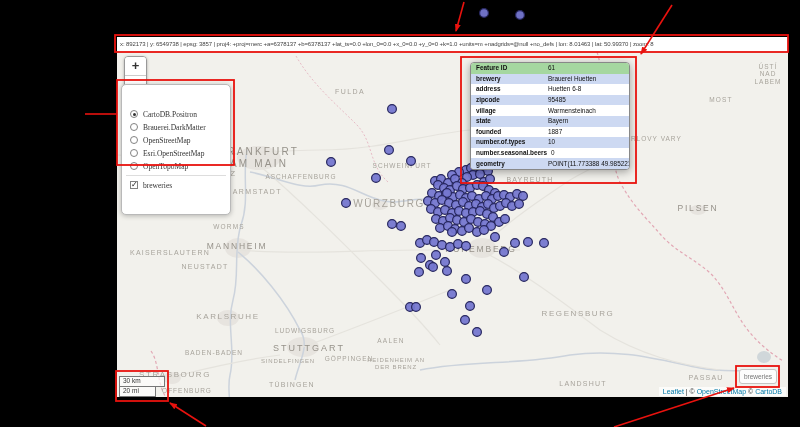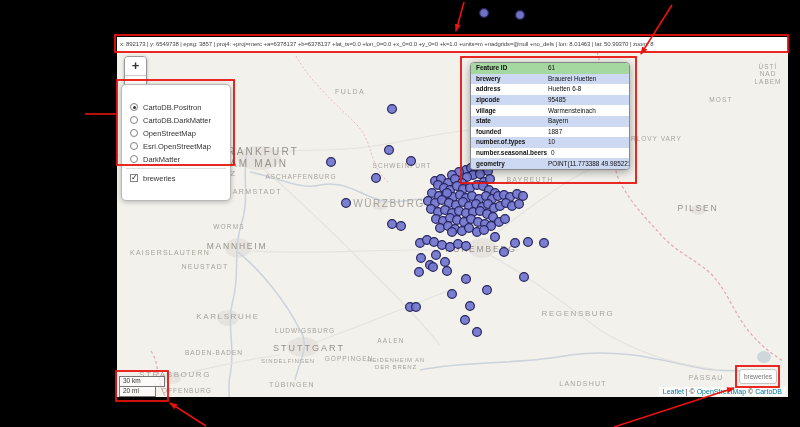--- a/index.html
+++ b/index.html
@@ -20,22 +20,22 @@
   #marker-svg{position:absolute;left:0;top:0;z-index:2;pointer-events:none;}
   #marker-svg circle{pointer-events:auto;cursor:pointer;}
 
   .zoomctl{position:absolute;left:124px;top:56px;width:21px;border:1px solid #999;border-radius:4px;
     overflow:hidden;z-index:3;box-shadow:0 1px 3px rgba(0,0,0,.3);}
   .zoomctl div{height:18px;background:#fff;color:#333;font-size:13px;font-weight:bold;
     text-align:center;line-height:17px;cursor:pointer;}
   .zin{border-bottom:1px solid #ccc;}
 
   .layers-panel{position:absolute;left:121px;top:84px;width:110px;background:#fff;
-    border:1px solid #b9b9b9;border-radius:5px;padding:14px 8px;z-index:3;
-    box-shadow:0 1px 5px rgba(0,0,0,.25);box-sizing:border-box;}
+    border:1px solid #b9b9b9;border-radius:5px;padding:21px 8px;z-index:3;
+    box-shadow:0 1px 5px rgba(0,0,0,.25);box-sizing:border-box;font-family:Liberation Serif, serif;}
   .layer-row{display:flex;align-items:center;height:10px;margin:3px 0;font-size:7.5px;color:#333;cursor:pointer;}
   .radio{width:8px;height:8px;border:1px solid #828282;border-radius:50%;background:#fff;
     display:inline-block;margin-right:5px;position:relative;flex:none;box-sizing:border-box;}
   .radio.on::after{content:"";position:absolute;left:1.5px;top:1.5px;width:3px;height:3px;
     background:#333;border-radius:50%;}
   .checkbox{width:8px;height:8px;border:1px solid #828282;background:#fff;margin-right:5px;flex:none;
     position:relative;box-sizing:border-box;}
   .checkbox.on::after{content:"✓";position:absolute;left:0px;top:-1px;font-size:8px;color:#111;line-height:8px;}
   .sep{height:1px;background:#ddd;margin:4px -4px;}
 
@@ -288,33 +288,33 @@
   </div>
 
   <div class="layers-panel">
     <div>
         <div class="layer-row">
           <span class="radio on"></span>
           <span class="layer-label">CartoDB.Positron</span>
         </div>
         <div class="layer-row">
           <span class="radio"></span>
-          <span class="layer-label">CartoDB.DarkMatter</span>
+          <span class="layer-label">Brauerei.DarkMatter</span>
         </div>
         <div class="layer-row">
           <span class="radio"></span>
           <span class="layer-label">OpenStreetMap</span>
         </div>
         <div class="layer-row">
           <span class="radio"></span>
           <span class="layer-label">Esri.OpenStreetMap</span>
         </div>
         <div class="layer-row">
           <span class="radio"></span>
-          <span class="layer-label">DarkMatter</span>
+          <span class="layer-label">OpenTopoMap</span>
         </div>
       </div>
     <div class="sep"></div>
     <div>
         <div class="layer-row">
           <span class="checkbox on"></span>
           <span class="layer-label">breweries</span>
         </div>
       </div>
   </div>

